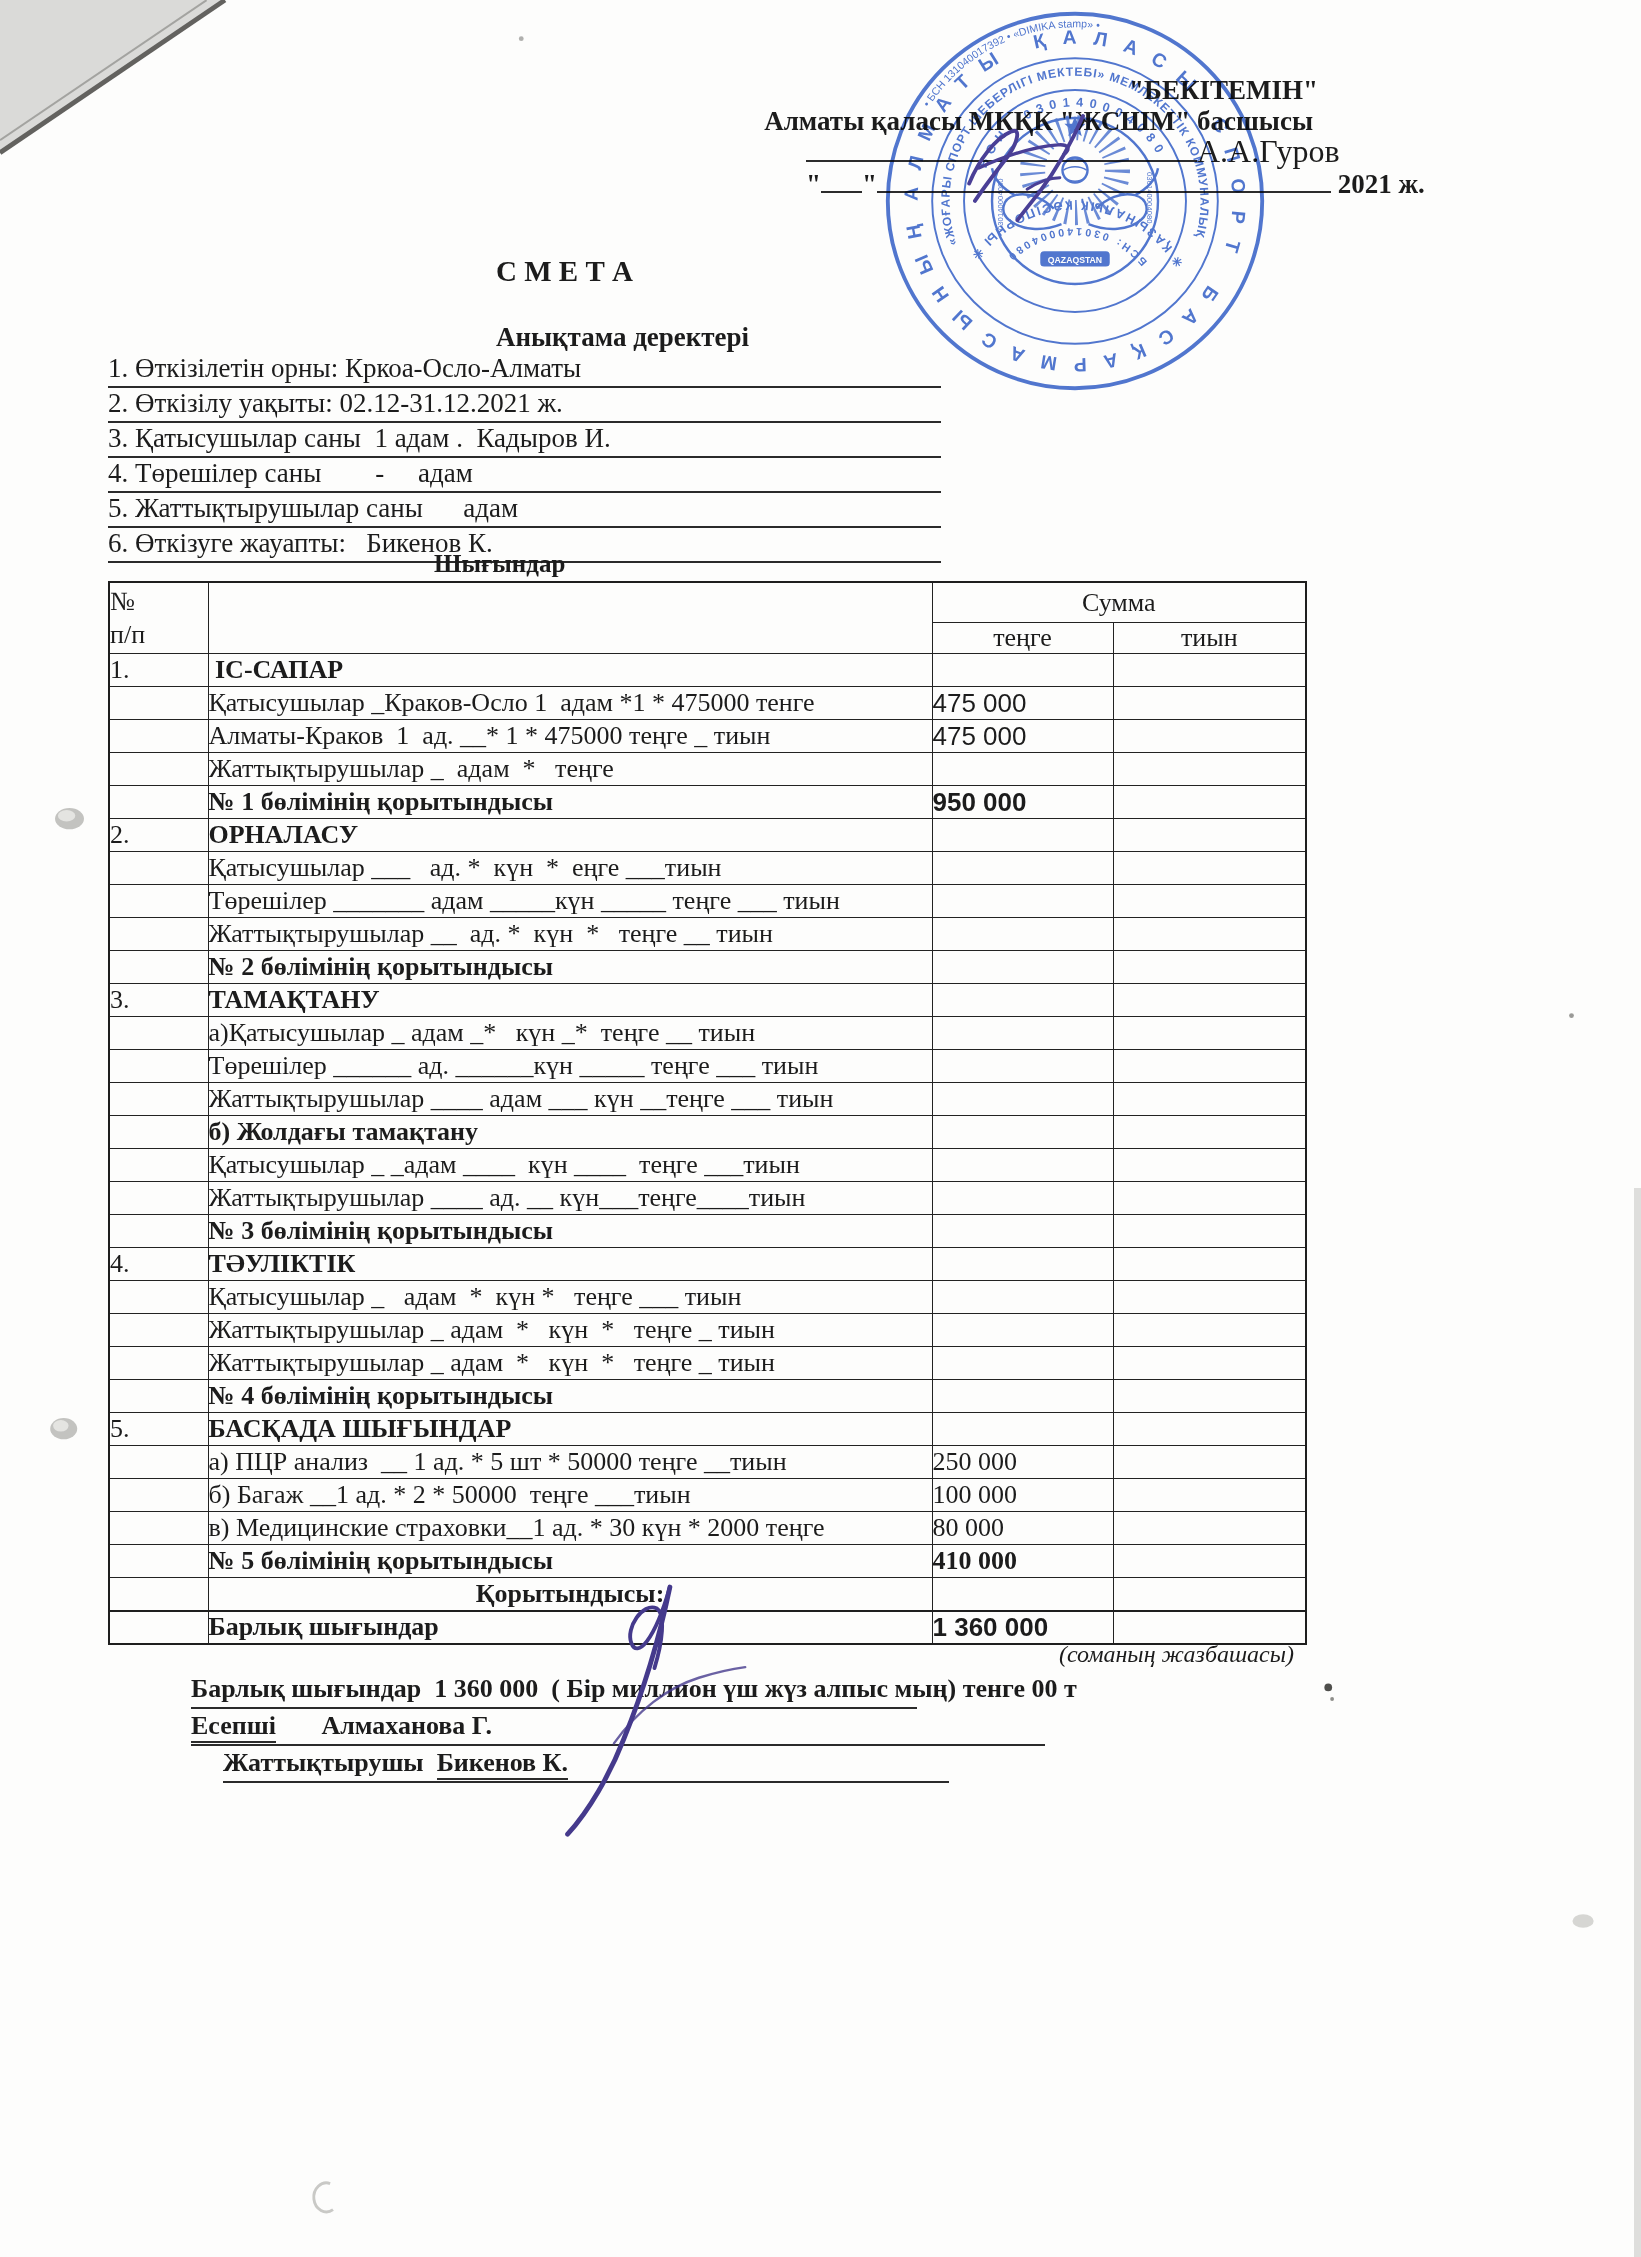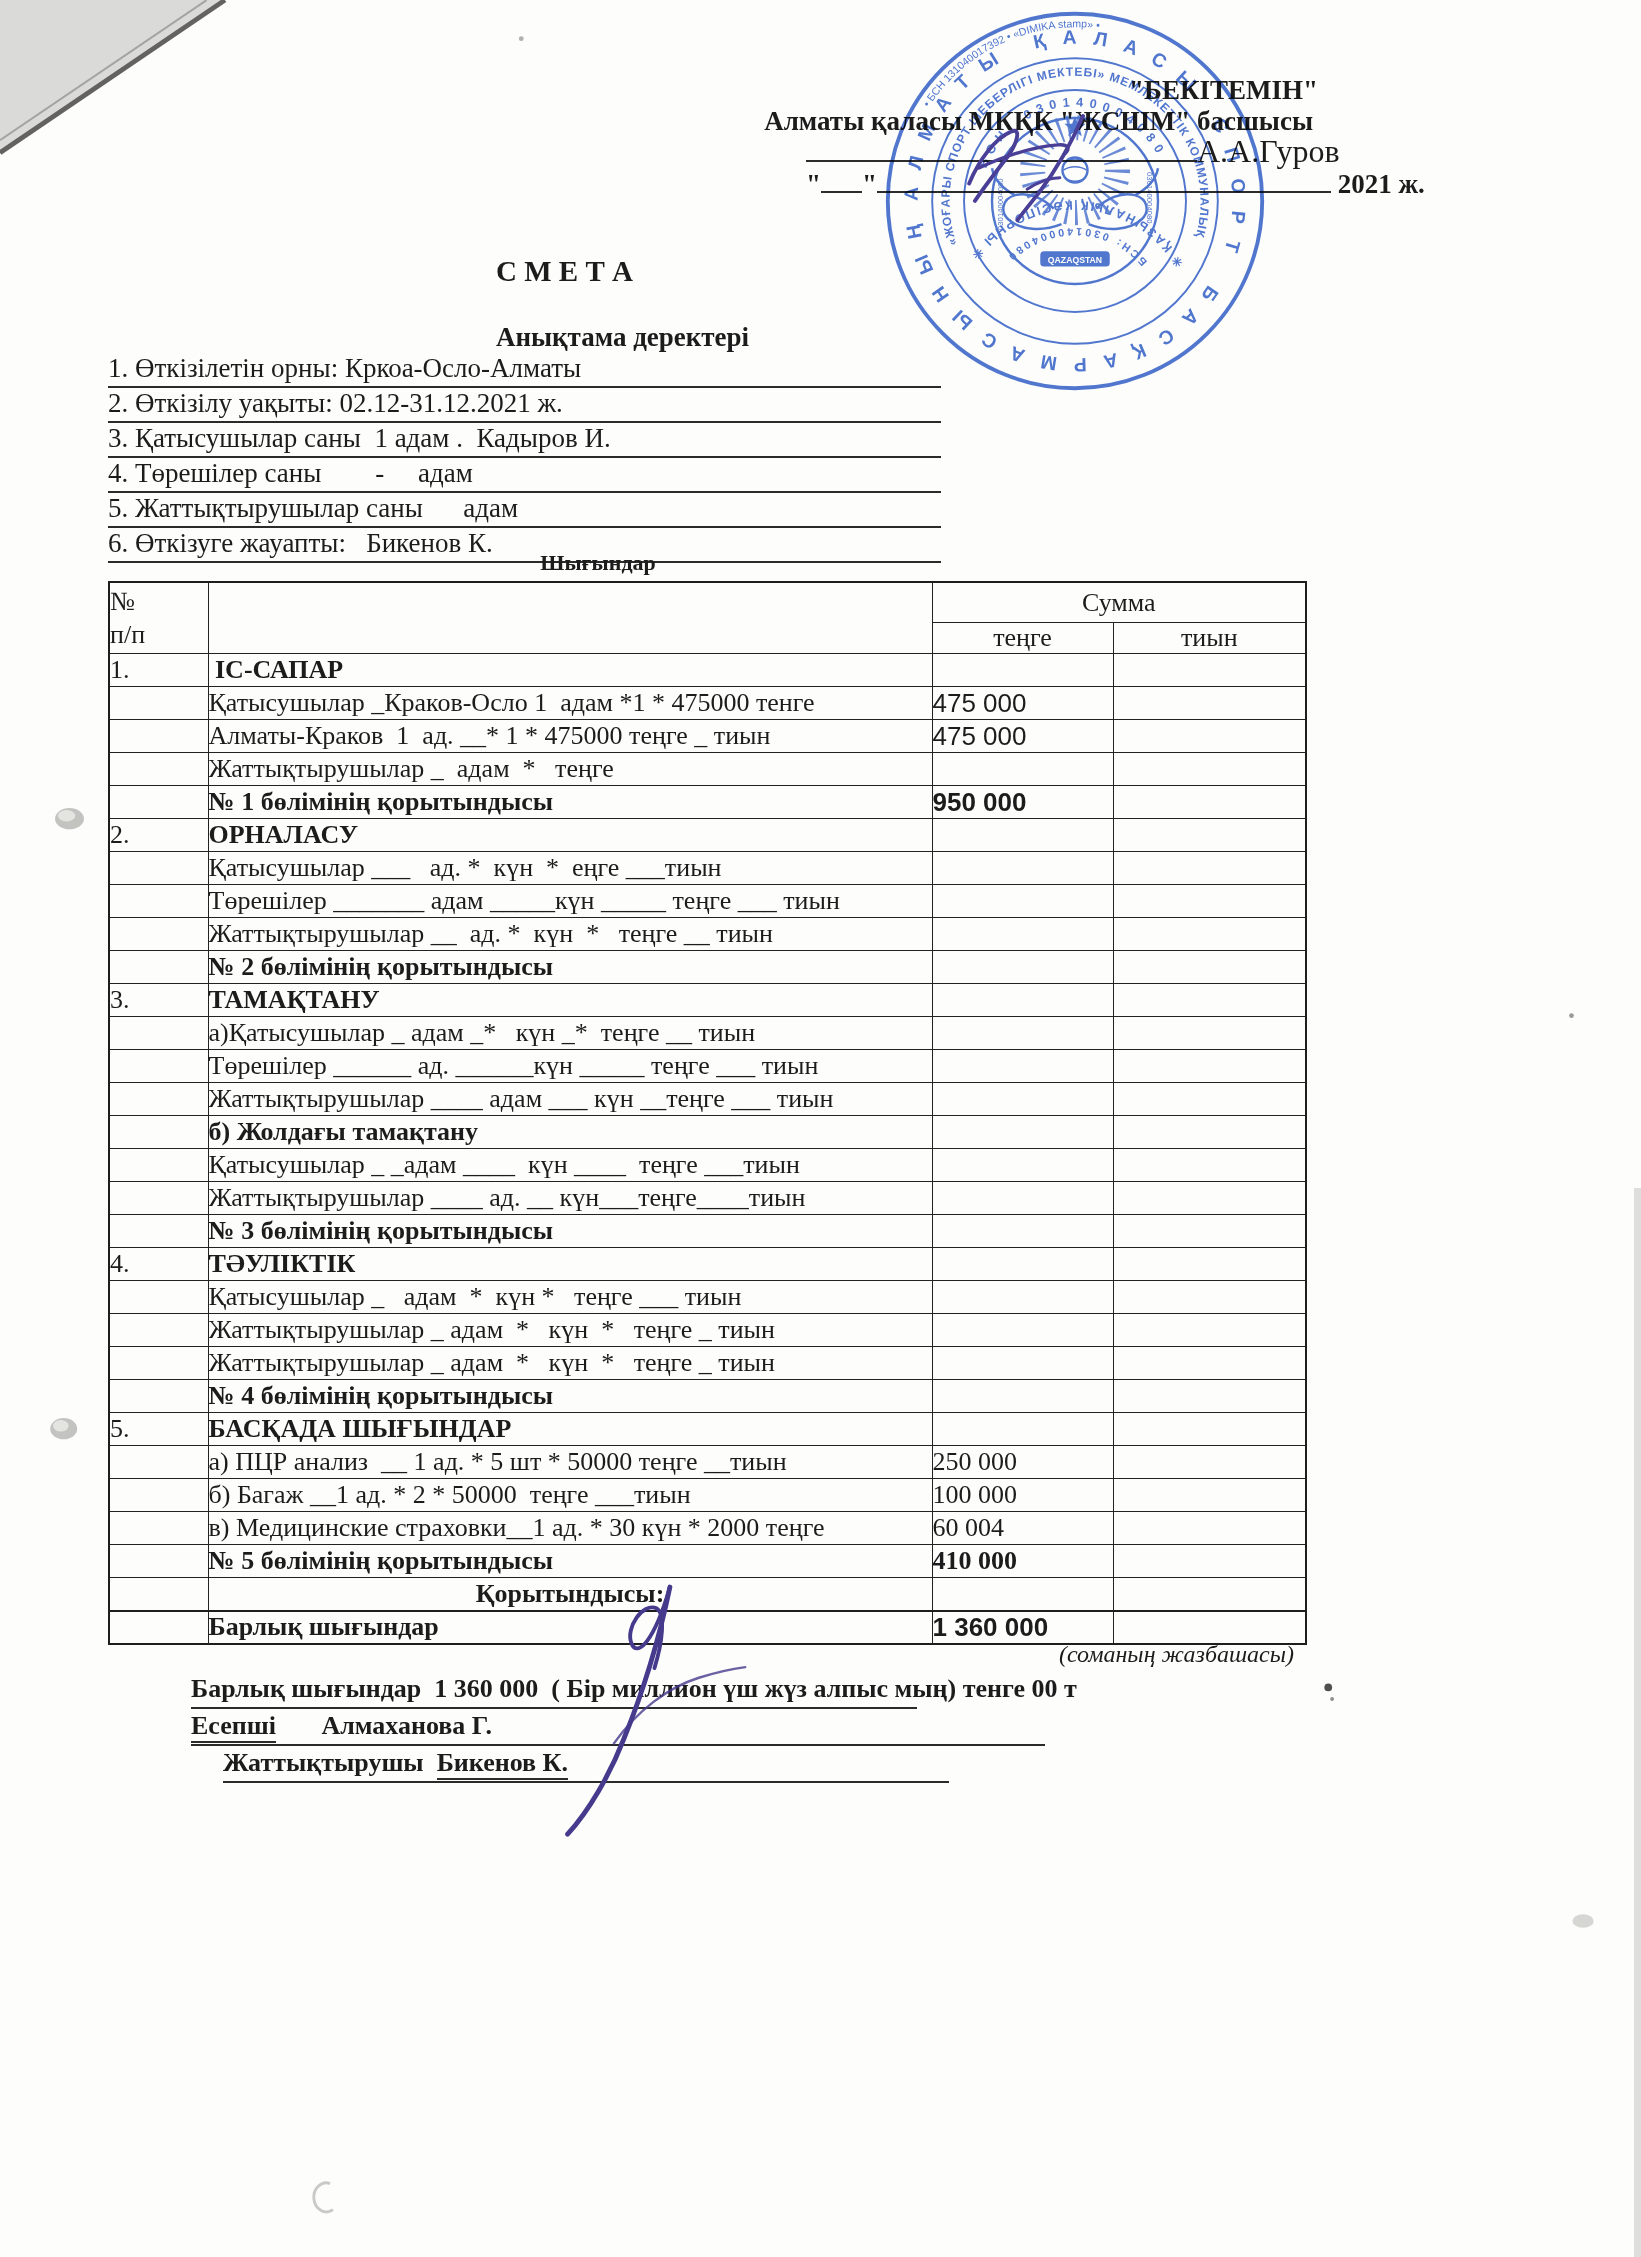--- a/index.html
+++ b/index.html
@@ -16,21 +16,21 @@
   .sig-line{left:806px;top:133px;width:618px;font-size:32px;font-weight:normal;white-space:nowrap;}
   .date-line{left:806px;top:166px;width:657px;font-size:27px;font-weight:bold;white-space:nowrap;}
   .ul{display:inline-block;border-bottom:2.9px solid #2c2c2c;height:25px;}
 
   .title{left:386px;top:255px;width:357px;text-align:center;font-size:29px;font-weight:bold;}
   .subtitle{left:444px;top:322px;width:357px;text-align:center;font-size:27px;font-weight:bold;}
 
   .info-wrap{left:108px;top:353px;width:833px;}
   .info-line{height:33px;line-height:31px;border-bottom:2.9px solid #2b2b2b;font-size:27px;white-space:pre;}
 
-  .expenses-title{left:434px;top:550px;width:328px;text-align:center;font-size:22px;font-weight:bold;}
+  .expenses-title{left:434px;top:550px;width:328px;text-align:left;font-size:25px;font-weight:bold;}
 
   table.expenses{position:absolute;left:108px;top:581px;width:1197px;border-collapse:collapse;table-layout:fixed;
                  border:2.9px solid #1e1e1e;}
   .expenses td{border:1.9px solid #222;font-size:26px;padding:0;vertical-align:middle;overflow:hidden;}
   .c-no{padding:1.9px 0 0 9.7px;vertical-align:top;}
   .c-desc{padding-left:5.8px;white-space:pre;}
   .c-ten{text-align:left;padding-right:9.7px;}
   tr.row{height:33px;}
   .hdr-no{vertical-align:top;padding:3.9px 0 0 7.7px;font-size:25px;line-height:33px;}
   .hdr-sum{text-align:center;height:39px;}
@@ -258,21 +258,21 @@
         </tr>
         <tr class="row">
           <td class="c-no"></td>
           <td class="c-desc">б) Багаж __1 ад. * 2 * 50000  теңге ___тиын</td>
           <td class="c-ten">100 000</td>
           <td class="c-tiy"></td>
         </tr>
         <tr class="row">
           <td class="c-no"></td>
           <td class="c-desc">в) Медицинские страховки__1 ад. * 30 күн * 2000 теңге</td>
-          <td class="c-ten">60 004</td>
+          <td class="c-ten">80 000</td>
           <td class="c-tiy"></td>
         </tr>
         <tr class="row">
           <td class="c-no"></td>
           <td class="c-desc b a-r">№ 5 бөлімінің қорытындысы</td>
           <td class="c-ten f-rb">410 000</td>
           <td class="c-tiy"></td>
         </tr>
         <tr class="row">
           <td class="c-no"></td>

